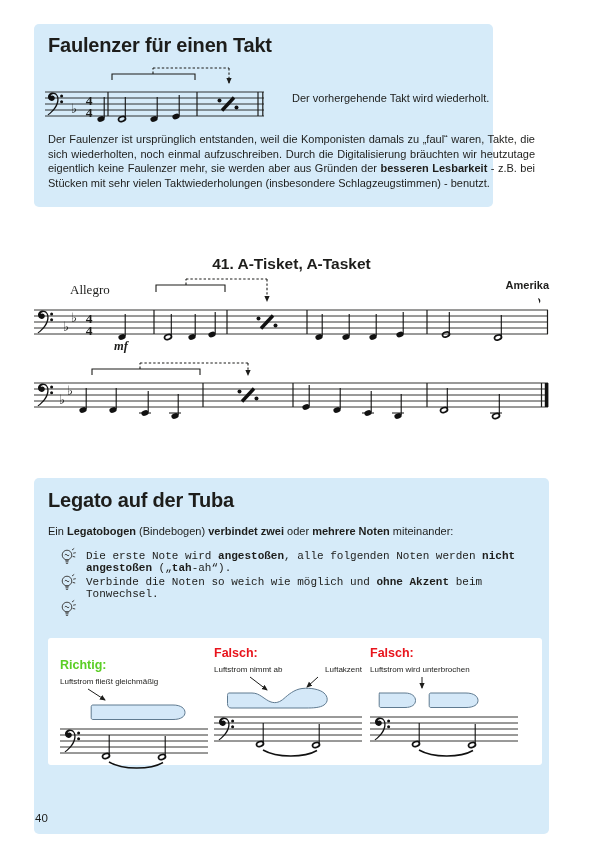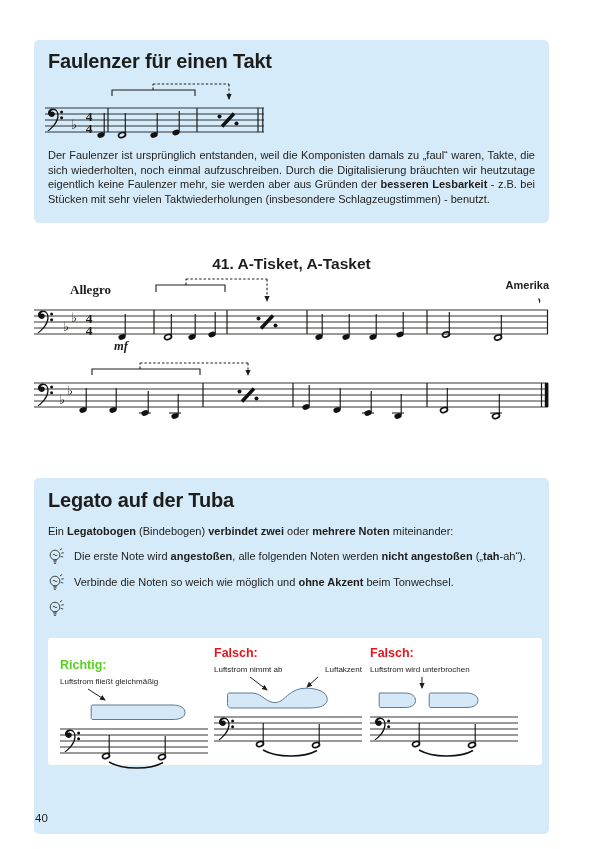--- a/index.html
+++ b/index.html
@@ -6,24 +6,24 @@
   body{width:600px;height:849px;position:relative;background:#fff;
        font-family:"Liberation Sans",sans-serif;color:#1d1d1b;overflow:hidden;}
   .abs{position:absolute;}
   .infobox{background:#d6ebf9;border-radius:5px;}
   .box-title{font-size:20px;font-weight:600;letter-spacing:-0.2px;color:#1d1d1b;}
   .body-text{font-size:11px;line-height:14.6px;color:#1d1d1b;}
   .body-text b{font-weight:bold;}
   .justify{text-align:justify;}
   .caption{font-size:11px;}
   .song-title{font-size:15.5px;font-weight:bold;text-align:center;}
-  .tempo{font-family:"Liberation Serif",serif;font-weight:bold;font-size:13px;}
+  .tempo{font-family:"Liberation Serif",serif;font-weight:normal;font-size:13px;}
   .origin{font-size:11px;font-weight:600;}
   .page-num{font-size:11.5px;}
-  .tip-row{position:absolute;left:14px;width:490px;height:22px;}
+  .tip-row{position:absolute;left:26px;width:490px;height:22px;font-family:Liberation Mono, monospace;}
   .tip-icon{position:absolute;left:0;top:-2px;}
   .tip-text{position:absolute;left:26px;top:2px;font-size:11px;}
   .panel{background:#ffffff;border-radius:3px;}
   .col{position:absolute;top:8px;width:152px;height:116px;}
   .verdict{font-size:12.5px;font-weight:bold;}
   .green{color:#5bce25;}
   .red{color:#e8141c;}
   .flabel{font-size:8px;color:#1d1d1b;position:relative;height:11px;margin-top:5px;}
   .flabel .r{position:absolute;right:4px;top:0;padding-left:20px;}
   
@@ -62,21 +62,21 @@
       </g>
     <g id="nhh">
         <ellipse rx="3.6" ry="2.4" transform="rotate(-20)" class="nh"></ellipse>
       </g>
     <marker id="arrh" markerWidth="8" markerHeight="8" refX="5" refY="2.6" orient="auto" markerUnits="userSpaceOnUse">
       <path d="M0,0 L6,2.6 L0,5.2 Z" fill="#1d1d1b"></path>
     </marker>
   </defs>
 </svg>
 
-<div class="abs infobox" style="left:34px;top:40px;width:515px;height:183px;">
+<div class="abs infobox" style="left:34px;top:24px;width:459px;height:183px;">
   <div class="abs box-title" style="left:14px;top:10px;">Faulenzer für einen Takt</div>
 
   <svg class="abs" style="left:11px;top:42px;" width="225" height="62" viewBox="0 0 225 62">
     <g>
       <line class="stf" x1="0" y1="26" x2="219" y2="26"></line>
         <line class="stf" x1="0" y1="32" x2="219" y2="32"></line>
       <line class="stf" x1="0" y1="38" x2="219" y2="38"></line>
         <line class="stf" x1="0" y1="44" x2="219" y2="44"></line>
       <line class="stf" x1="0" y1="50" x2="219" y2="50"></line>
     </g>
@@ -104,20 +104,21 @@
         <circle cx="191.5" cy="41.5" r="2" fill="#111"></circle>
     </g>
     <polyline class="brk" points="67,14 67,8 150,8 150,14"></polyline>
     <g>
       <line class="dsh" x1="108" y1="8" x2="108" y2="2"></line>
       <line class="dsh" x1="108" y1="2" x2="184" y2="2"></line>
       <line class="dsh" x1="184" y1="2" x2="184" y2="17" marker-end="url(#arrh)"></line>
     </g>
   </svg>
 
+  <div class="abs caption" style="left:258px;top:68px;width:250px;">Der vorhergehende Takt wird wiederholt.</div>
 
   <div class="abs body-text justify" style="left:14px;top:108px;width:487px;"><span>Der Faulenzer ist ursprünglich entstanden, weil die Komponisten damals zu „faul“ waren, Takte, die sich wiederholten, noch einmal aufzuschreiben. Durch die Digitalisierung bräuchten wir heutzutage eigentlich keine Faulenzer mehr, sie werden aber aus Gründen der </span><b>besseren Lesbarkeit</b><span> - z.B. bei Stücken mit sehr vielen Taktwiederholungen (insbesondere Schlagzeugstimmen) - benutzt.</span></div>
 </div>
 
 <div class="abs song-title" style="left:34px;top:255px;width:515px;">41. A-Tisket, A-Tasket</div>
 <div class="abs tempo" style="left:70px;top:282px;">Allegro</div>
 <div class="abs origin" style="right:51px;top:279px;">Amerika</div>
 
 <svg class="abs" style="left:34px;top:276px;" width="515" height="78" viewBox="0 0 515 78">
   <g>

